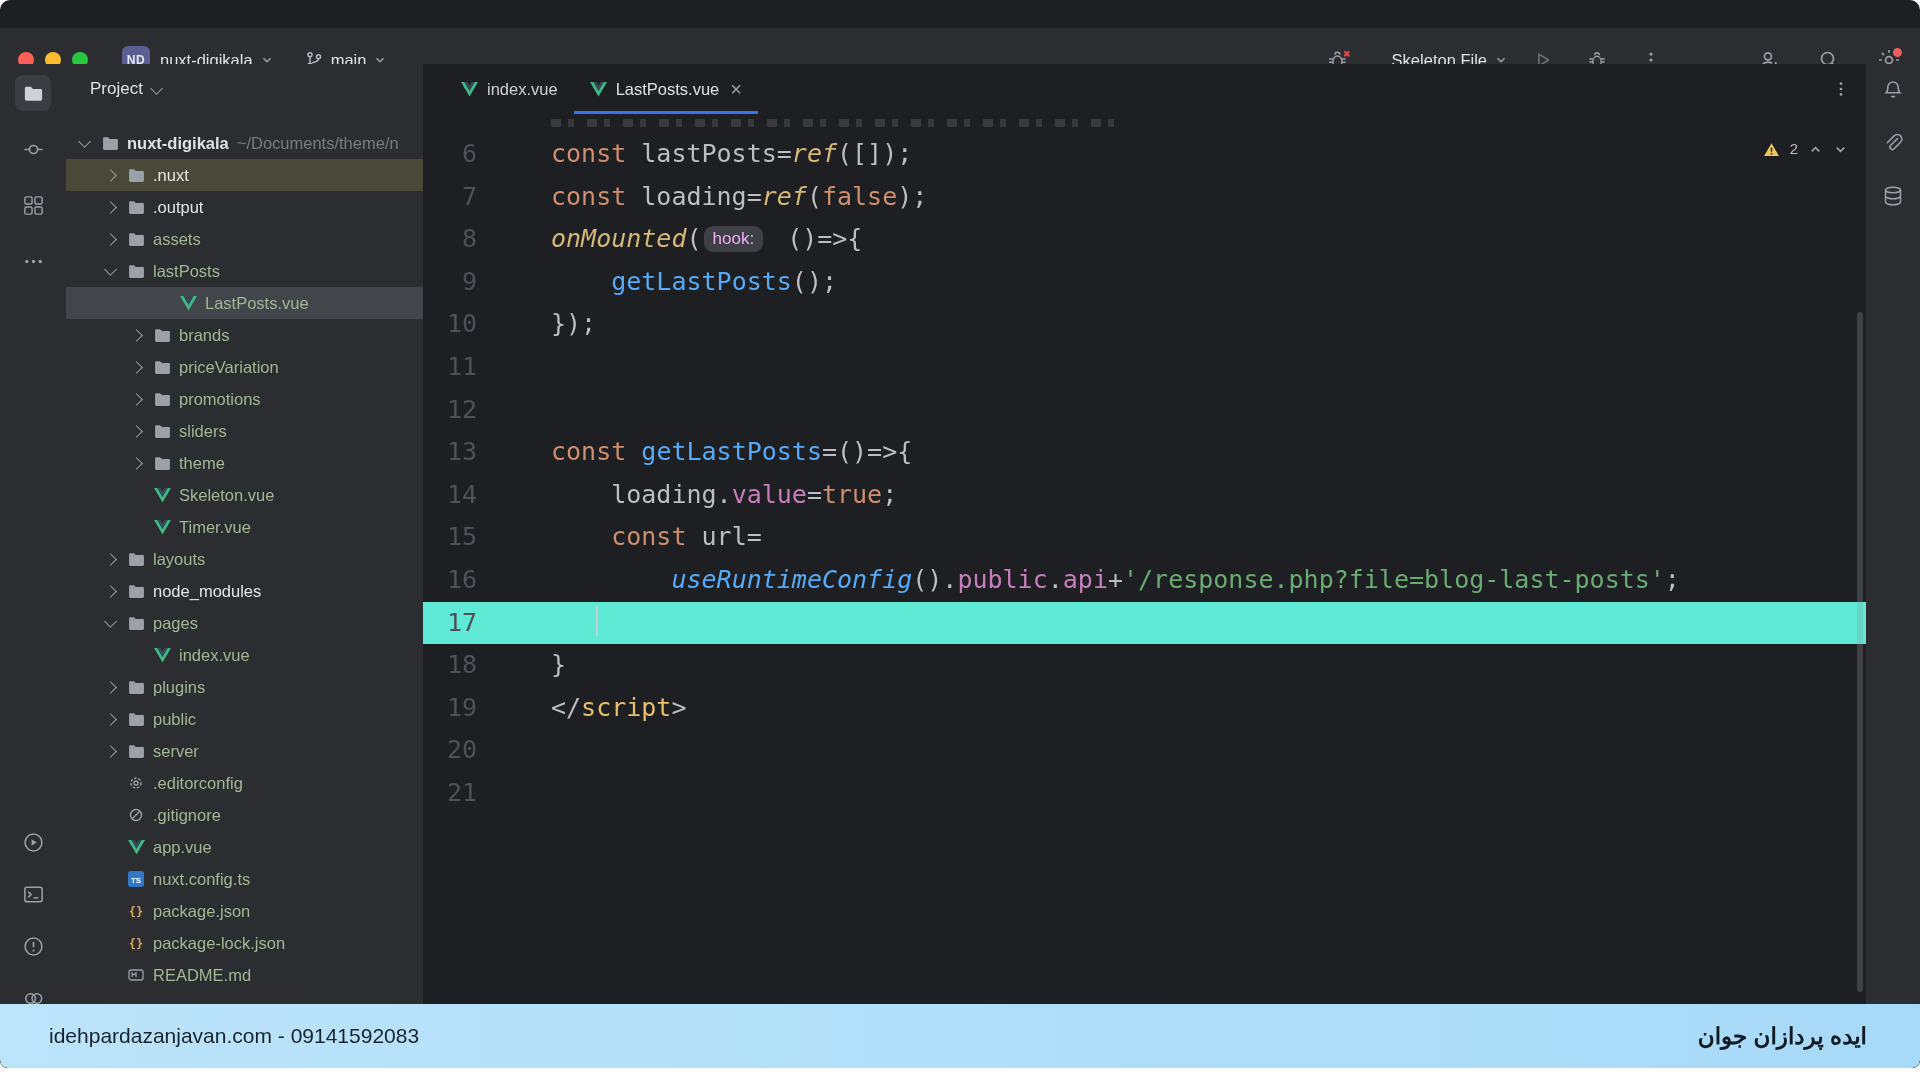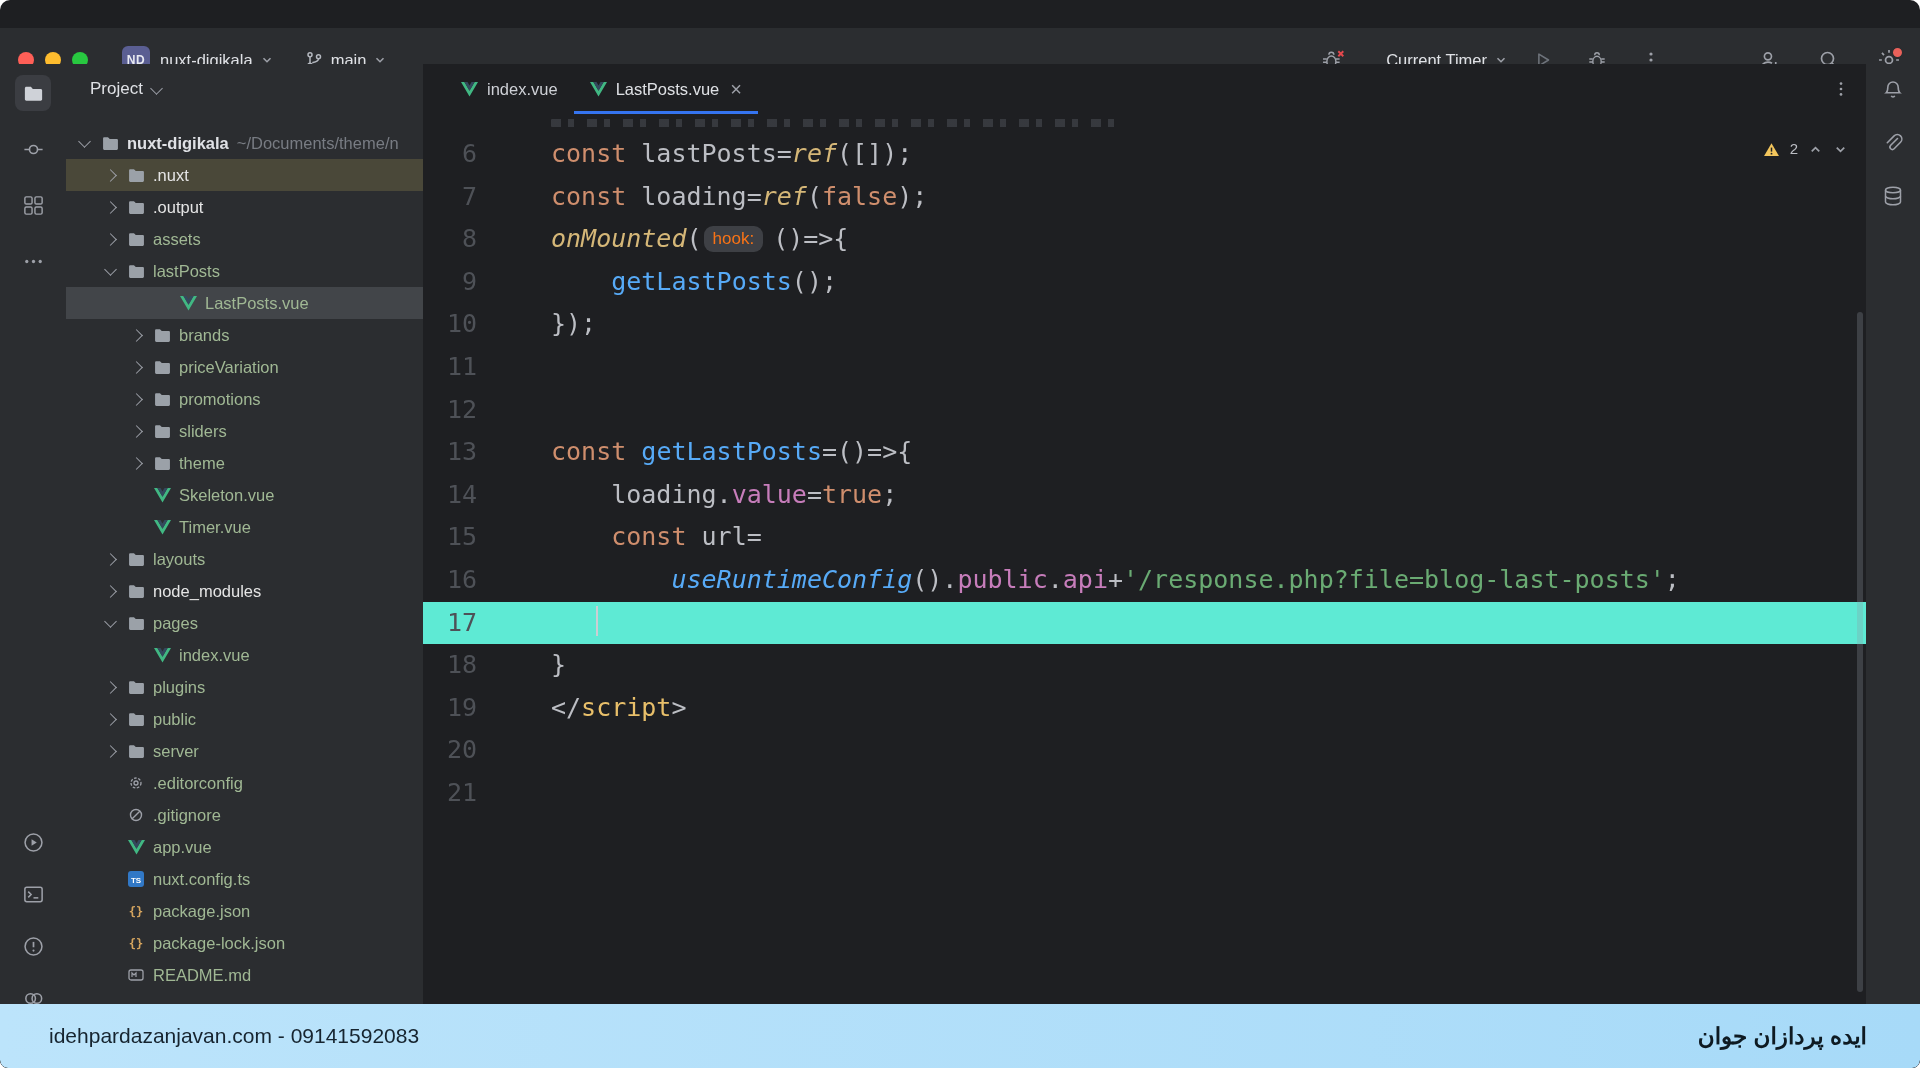--- a/index.html
+++ b/index.html
@@ -52,21 +52,21 @@
   .tabs-kebab{margin-left:auto;margin-right:16px;display:flex;align-items:center;}
   .code-area{position:absolute;top:50px;left:0;right:0;bottom:0;overflow:hidden;font-family:"DejaVu Sans Mono",monospace;font-size:25px;line-height:42.6px;}
   .codelines{padding-top:19px;}
   .cline{display:flex;height:42.6px;}
   .cline.current{background:#5eead4;}
   .lnum{width:54px;flex:none;text-align:right;color:#4E5157;}
   .ltext{margin-left:74px;white-space:pre;color:#BCBEC4;}
   .tk-k{color:#CF8E6D;} .tk-p{color:#BCBEC4;} .tk-fn{color:#57AAF7;}
   .tk-iv{color:#D5B778;font-style:italic;} .tk-ib{color:#57AAF7;font-style:italic;}
   .tk-pr{color:#C77DBB;} .tk-s{color:#6AAB73;} .tk-tag{color:#E8BF6A;}
-  .tk-inlay{display:inline-block;font-family:"Liberation Sans",sans-serif;font-size:17px;line-height:26px;height:26px;padding:0 9px;border-radius:9px;background:#3E4045;color:#f97316;margin:0 10px 0 2px;vertical-align:3px;}
+  .tk-inlay{display:inline-block;font-family:"Liberation Sans",sans-serif;font-size:17px;line-height:26px;height:26px;padding:0 9px;border-radius:9px;background:#3E4045;color:#f0abfc;margin:0 24px 0 2px;vertical-align:3px;}
   .tk-caret{display:inline-block;width:2px;height:30px;background:#CCCED3;vertical-align:-5px;}
   .ghost{position:absolute;top:5px;left:128px;width:575px;height:8px;opacity:.32;border-radius:1px;
          background:repeating-linear-gradient(90deg,#6B707A 0 10px,transparent 10px 17px,#6B707A 17px 23px,transparent 23px 36px);}
   .inspect{position:absolute;top:14px;right:18px;display:flex;align-items:center;gap:10px;font-family:"Liberation Sans",sans-serif;font-size:15px;color:#BCBEC4;}
   .vthumb{position:absolute;right:3px;top:198px;width:6px;height:680px;border-radius:3px;background:rgba(145,150,160,.28);}
   
   .banner{position:absolute;left:0;right:0;bottom:0;height:64px;z-index:6;display:flex;align-items:center;justify-content:space-between;
           padding:0 53px 0 49px;background:linear-gradient(90deg,#BCE4FB,#A7DAF8);border-radius:0 0 8px 8px;}
   .banner-left{font-size:21px;color:#16242F;}
   .banner-right{font-size:23px;font-weight:700;color:#0E1A22;direction:rtl;}
@@ -111,21 +111,21 @@
             <g stroke="#9DA0A8" fill="none" stroke-width="1.4">
               <ellipse cx="10.5" cy="13.5" rx="4.2" ry="5.2"></ellipse>
               <path d="M8.2 7.2c0-1.4 1-2.4 2.3-2.4s2.3 1 2.3 2.4"></path>
               <path d="M6.3 11H2.8M6.3 14H2.8M7 17l-2.8 1.8M14.7 11h3.4M14.7 14h3.4M14 17l2.8 1.8"></path>
             </g>
             <path d="M16.9 3.9l4.6 4.6M21.5 3.9l-4.6 4.6" stroke="#E5484D" stroke-width="1.8" fill="none"></path>
           </svg>
       </span>
       <span class="sp36"></span>
       <div class="tb-item">
-        <span class="tb-label">Current Timer</span>
+        <span class="tb-label">Skeleton File</span>
         <svg width="14" height="14" viewBox="0 0 14 14">
             <path d="M3.5 5.2L7 8.7l3.5-3.5" stroke="#9DA0A8" stroke-width="1.6" fill="none"></path>
           </svg>
       </div>
       <span class="sp18"></span>
       <span class="tb-ic">
         <svg width="22" height="22" viewBox="0 0 24 24">
             <path d="M7.5 5.5v13l10.5-6.5Z" stroke="#6E737B" fill="none" stroke-width="1.7" stroke-linejoin="round"></path>
           </svg>
       </span>

